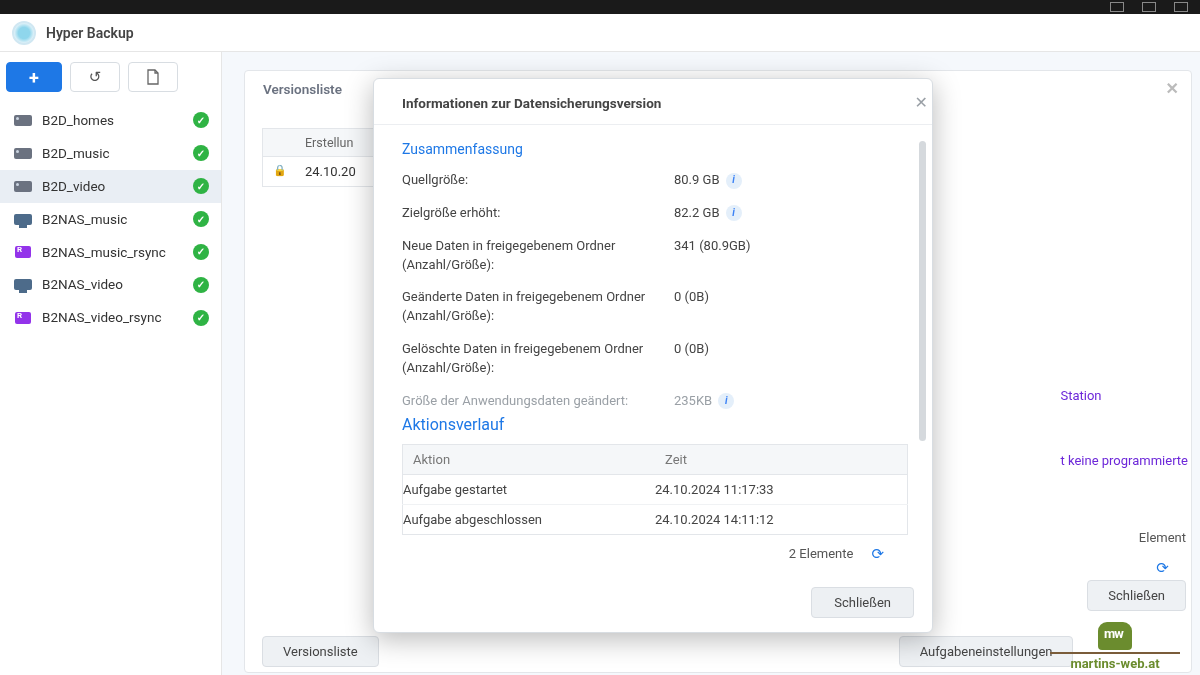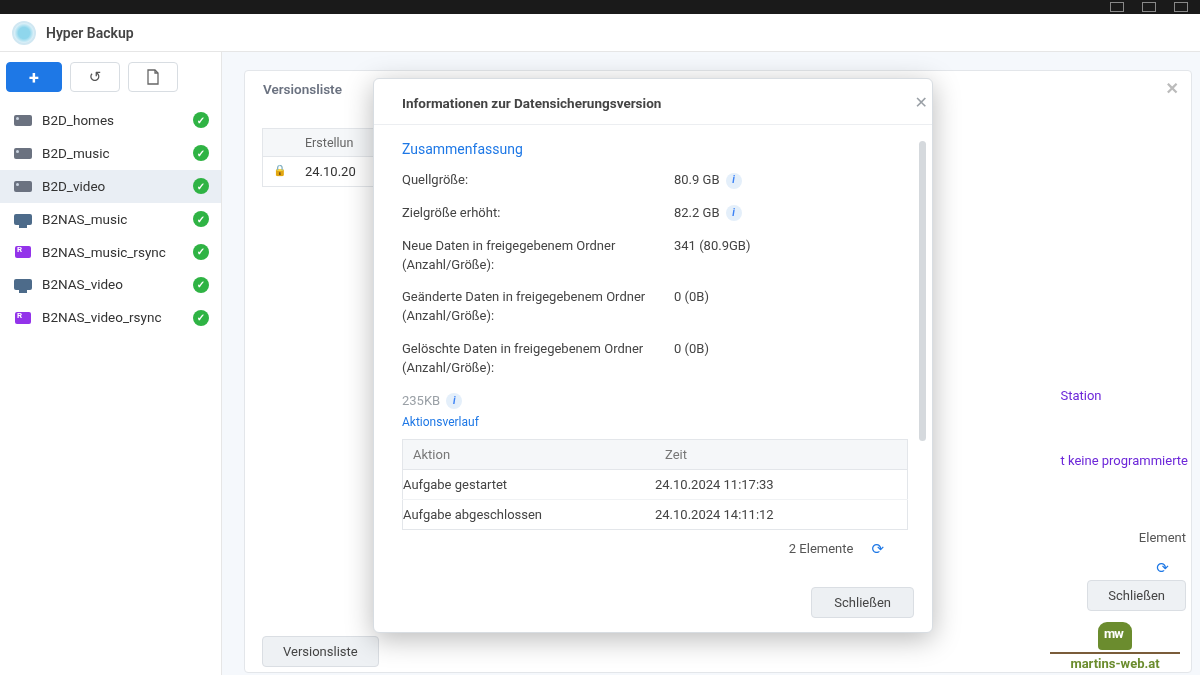--- a/index.html
+++ b/index.html
@@ -53,21 +53,21 @@
 .modal-header .mtitle { font-size: 13.5px; font-weight: 700; color: #444; }
 .modal-header .mclose { color: #9aa0a6; font-size: 16px; cursor: pointer; }
 .modal-body { flex: 1; overflow: hidden; position: relative; padding: 14px 24px 0 28px; }
 .scrollbar { position: absolute; right: 6px; top: 16px; width: 7px; height: 300px; background: #d5d9dd; border-radius: 4px; }
 .section-h { color: #1e78e6; font-size: 14px; font-weight: 400; margin: 2px 0 14px 0; }
 .kv { display: flex; font-size: 13px; color: #444; margin-bottom: 14px; line-height: 1.45; }
 .kv .k { width: 272px; padding-right: 8px; }
 .kv .v { flex: 1; }
 .info-i { display: inline-flex; width: 16px; height: 16px; border-radius: 50%; background: #e4effa; color: #3b82f6; align-items: center; justify-content: center; font-size: 10px; font-weight: bold; font-style: italic; margin-left: 6px; vertical-align: middle; }
 .cutoff { color: #9aa0a6; }
-.section-h2 { color: #1e78e6; font-size: 12px; margin: 4px 0 10px 0; }
+.section-h2 { color: #1e78e6; font-size: 16px; margin: 4px 0 10px 0; }
 .atable { width: 100%; border: 1px solid #e3e6ea; font-size: 13px; border-collapse: collapse; }
 .atable th { background: #f5f7f9; text-align: left; font-weight: 400; color: #777; padding: 7px 10px; border-bottom: 1px solid #e3e6ea; }
 .atable td { padding: 7px 0; border-top: 1px solid #f0f2f4; color: #444; }
 .modal-count { display: flex; justify-content: flex-end; align-items: center; gap: 18px; font-size: 13px; color: #555; padding: 10px 24px 0 0; }
 .modal-footer { padding: 12px 18px 14px 0; display: flex; justify-content: flex-end; }
 .btn-close { background: #edf0f3; border: 1px solid #dadee3; border-radius: 4px; padding: 7px 22px; font-size: 13px; color: #444; cursor: pointer; }
 
 .outer-close-btn { position: absolute; right: 14px; bottom: 64px; }
 .watermark { position: absolute; right: 20px; bottom: 4px; text-align: center; }
 .watermark .wlogo { width: 34px; height: 28px; background: #6b8c2e; border-radius: 9px 9px 4px 4px; margin: 0 auto 2px auto; position: relative; }
@@ -176,20 +176,21 @@
       <div>Station</div>
       <div style="margin-top:40px">t keine programmierte</div>
     </div>
     <div class="right-foot">
       <span>Element</span>
       <span class="refresh-ico">⟳</span>
     </div>
 
     <div class="bottom-buttons">
       <button class="btn">Versionsliste</button>
+      <button class="btn">Aufgabeneinstellungen</button>
     </div>
 
     <div class="outer-close-btn">
       <button class="btn">Schließen</button>
     </div>
 
     <div class="watermark">
       <div class="wlogo"></div>
       <div class="wline"></div>
       <div class="wtext">martins-web.at</div>
@@ -220,20 +221,21 @@
       </div>
     <div class="kv">
         <div class="k">Geänderte Daten in freigegebenem Ordner (Anzahl/Größe):</div>
         <div class="v">0 (0B)</div>
       </div>
     <div class="kv">
         <div class="k">Gelöschte Daten in freigegebenem Ordner (Anzahl/Größe):</div>
         <div class="v">0 (0B)</div>
       </div>
     <div class="kv" style="margin-bottom:2px">
+        <div class="k cutoff">Größe der Anwendungsdaten geändert:</div>
         <div class="v cutoff"><span>235KB</span><span class="info-i">i</span></div>
       </div>
 
     <div class="section-h2">Aktionsverlauf</div>
     <table class="atable">
       <thead>
           <tr>
         <th style="width:50%">Aktion</th>
         <th>Zeit</th>
       </tr>

